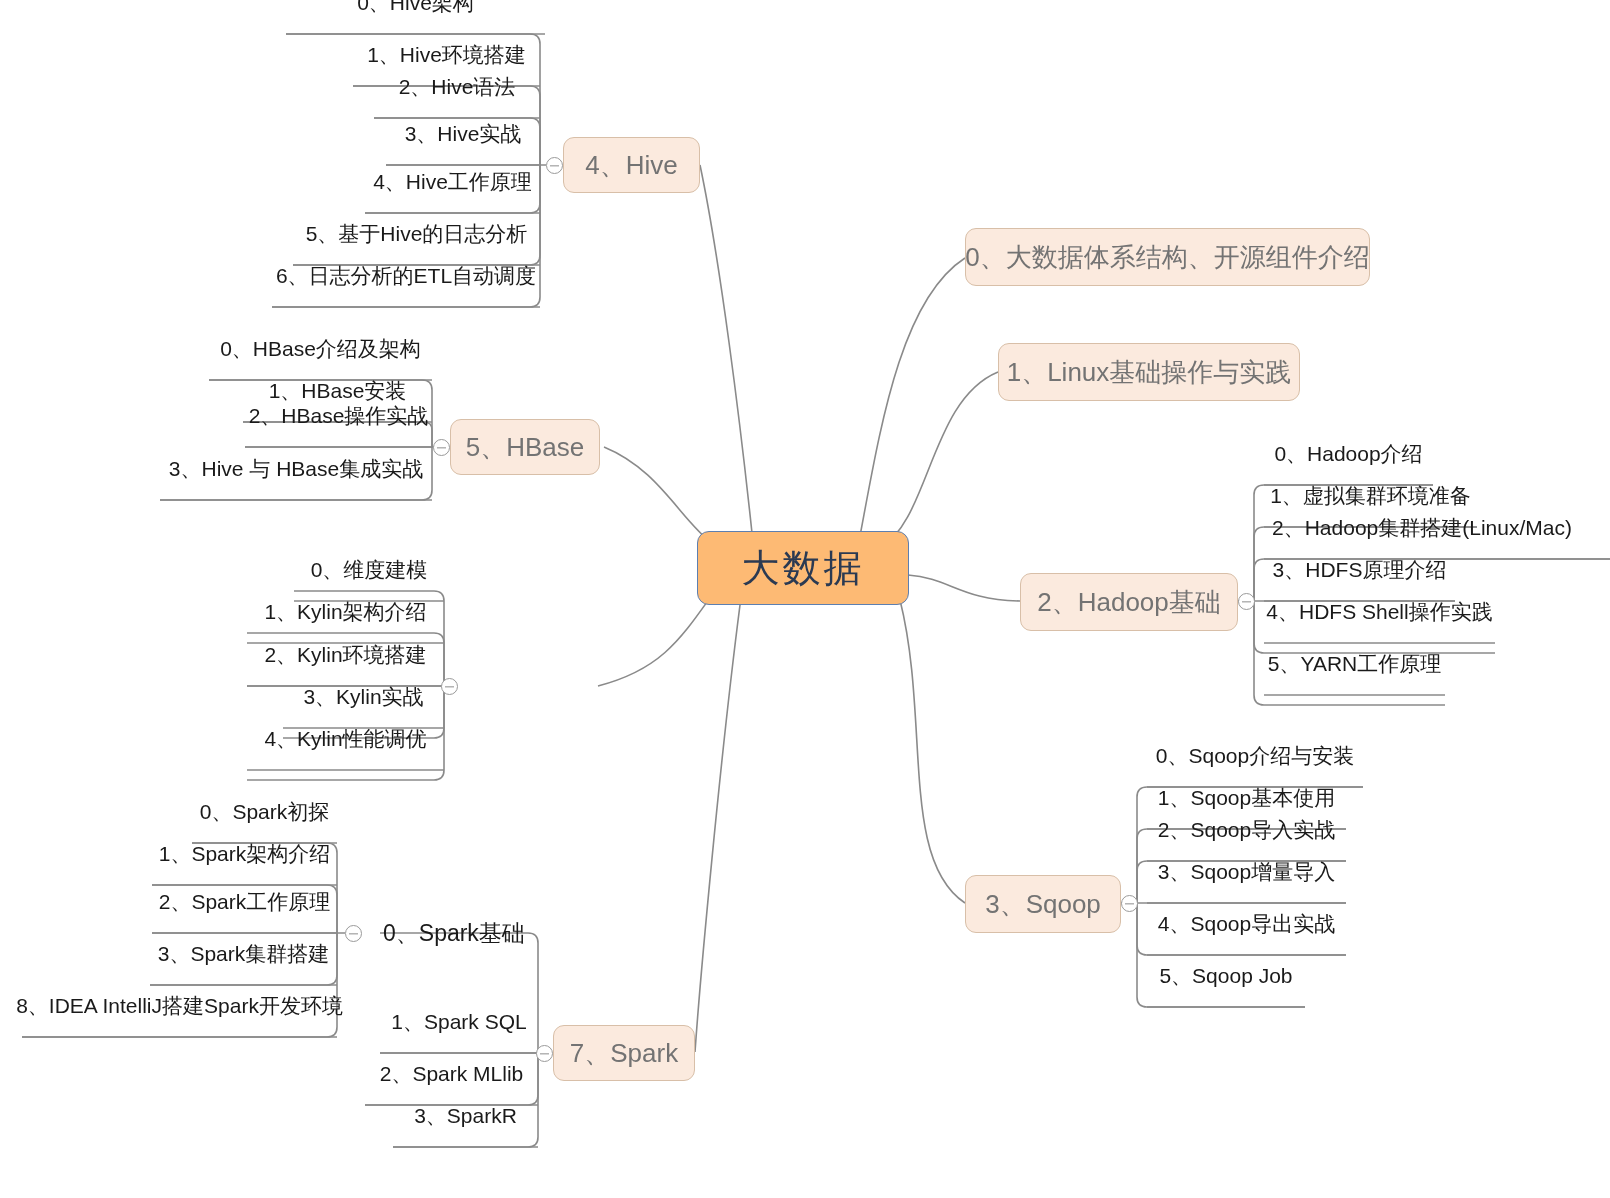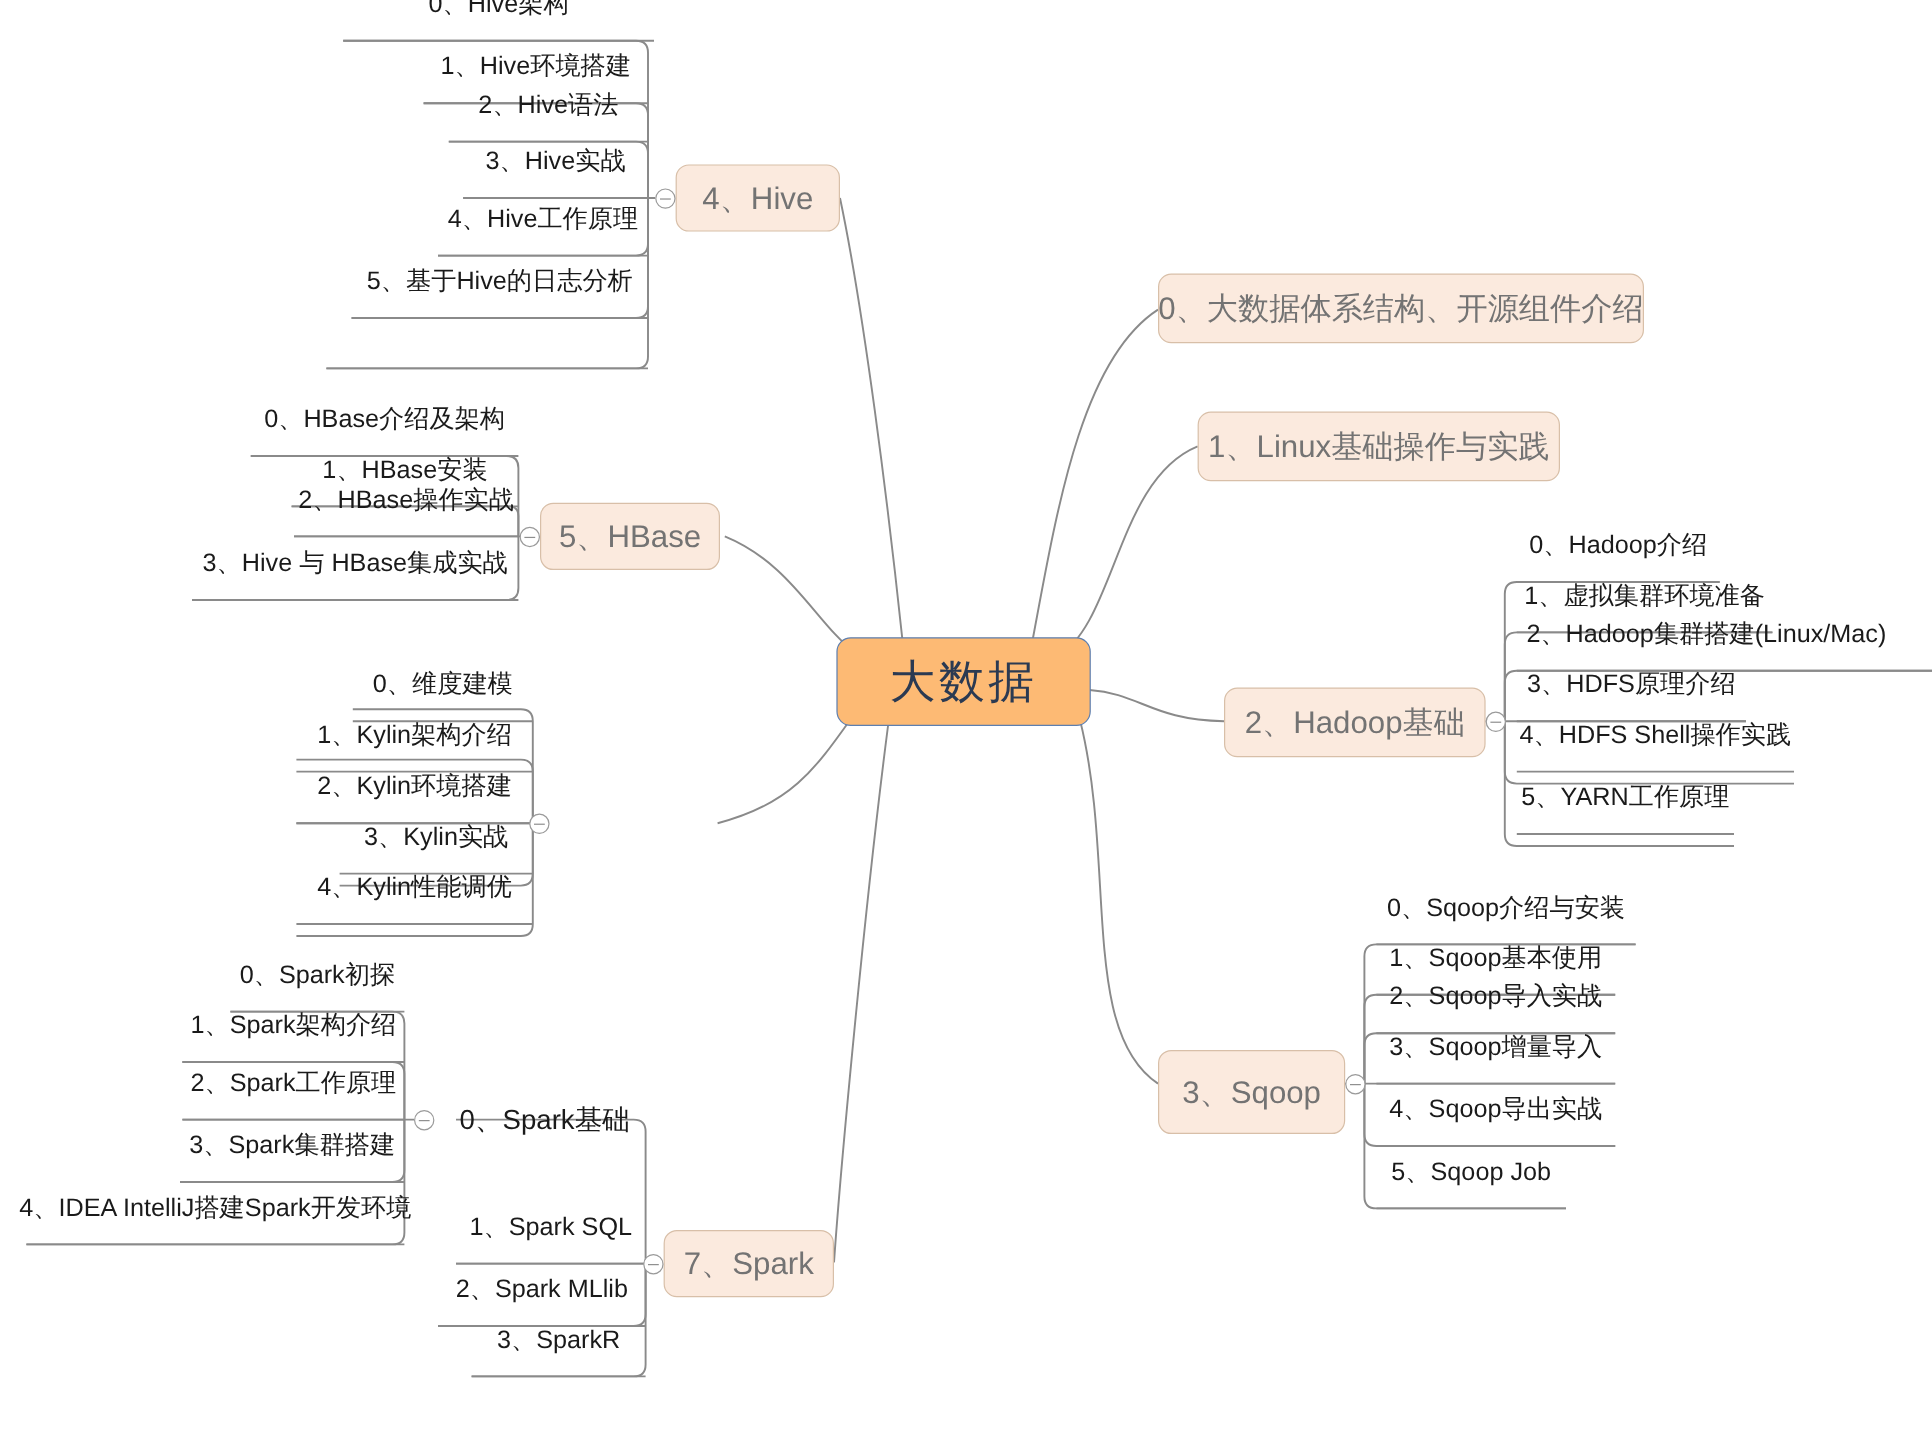--- a/index.html
+++ b/index.html
@@ -225,21 +225,21 @@
 
   <div class="node topic-node" style="left:998px; top:343px; width:302px; height:58px;">
     <span>1、Linux基础操作与实践</span>
   </div>
 
   <div class="node topic-node" style="left:1020px; top:573px; width:218px; height:58px;">
     <span>2、Hadoop基础</span>
   </div>
   <div class="toggle" style="left:1238px; top:593px;"></div>
 
-  <div class="node topic-node" style="left:965px; top:875px; width:156px; height:70px;">
+  <div class="node topic-node" style="left:965px; top:875px; width:156px; height:58px;">
     <span>3、Sqoop</span>
   </div>
   <div class="toggle" style="left:1121px; top:895px;"></div>
 
   <div class="node topic-node" style="left:563px; top:137px; width:137px; height:56px;">
     <span>4、Hive</span>
   </div>
   <div class="toggle" style="left:546px; top:157px;"></div>
 
   <div class="node topic-node" style="left:450px; top:419px; width:150px; height:56px;">
@@ -265,20 +265,23 @@
   </div>
   <div class="leaf center-align" style="left:386px; top:131px; width:154px; height:34px;">
     <span>3、Hive实战</span>
   </div>
   <div class="leaf center-align" style="left:365px; top:179px; width:175px; height:34px;">
     <span>4、Hive工作原理</span>
   </div>
   <div class="leaf center-align" style="left:293px; top:231px; width:247px; height:34px;">
     <span>5、基于Hive的日志分析</span>
   </div>
+  <div class="leaf center-align" style="left:272px; top:273px; width:268px; height:34px;">
+    <span>6、日志分析的ETL自动调度</span>
+  </div>
 
   <div class="leaf center-align" style="left:209px; top:346px; width:223px; height:34px;">
     <span>0、HBase介绍及架构</span>
   </div>
   <div class="leaf center-align" style="left:243px; top:388px; width:189px; height:34px;">
     <span>1、HBase安装</span>
   </div>
   <div class="leaf center-align" style="left:245px; top:413px; width:187px; height:34px;">
     <span>2、HBase操作实战</span>
   </div>
@@ -313,21 +316,21 @@
   <div class="leaf center-align" style="left:152px; top:851px; width:185px; height:34px;">
     <span>1、Spark架构介绍</span>
   </div>
   <div class="leaf center-align" style="left:152px; top:899px; width:185px; height:34px;">
     <span>2、Spark工作原理</span>
   </div>
   <div class="leaf center-align" style="left:150px; top:951px; width:187px; height:34px;">
     <span>3、Spark集群搭建</span>
   </div>
   <div class="leaf center-align" style="left:22px; top:1003px; width:315px; height:34px;">
-    <span>4、IDEA IntelliJ搭建Spark开发环境</span>
+    <span>8、IDEA IntelliJ搭建Spark开发环境</span>
   </div>
 
   <div class="leaf center-align" style="left:380px; top:1019px; width:158px; height:34px;">
     <span>1、Spark SQL</span>
   </div>
   <div class="leaf center-align" style="left:365px; top:1071px; width:173px; height:34px;">
     <span>2、Spark MLlib</span>
   </div>
   <div class="leaf center-align" style="left:393px; top:1113px; width:145px; height:34px;">
     <span>3、SparkR</span>

